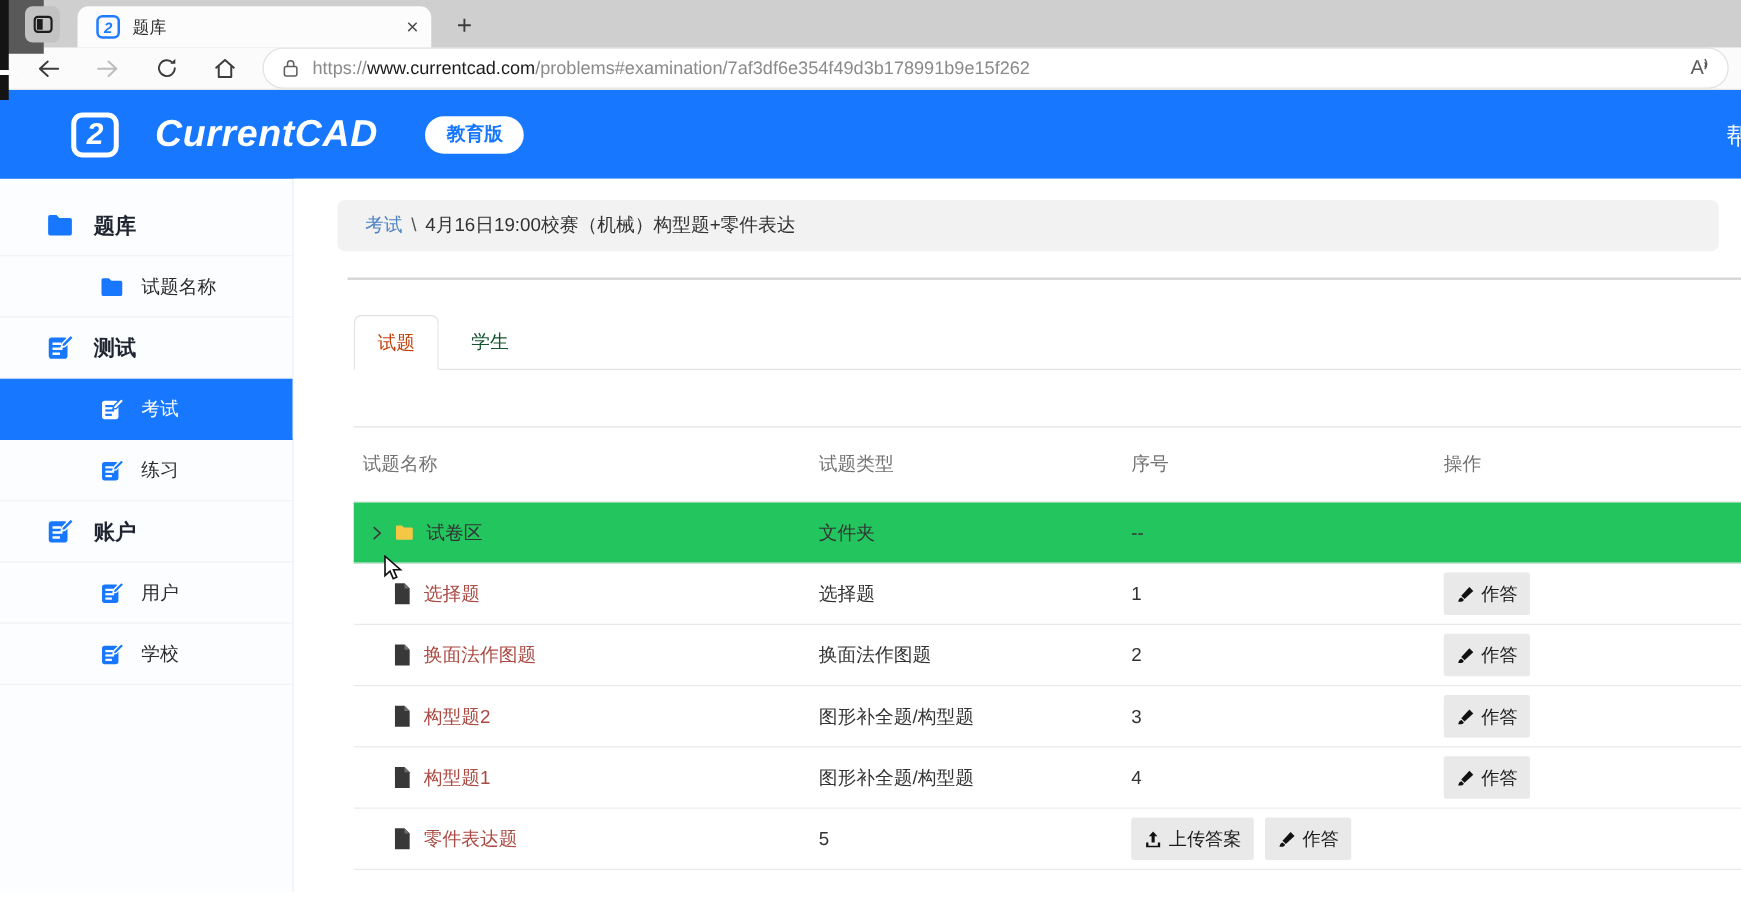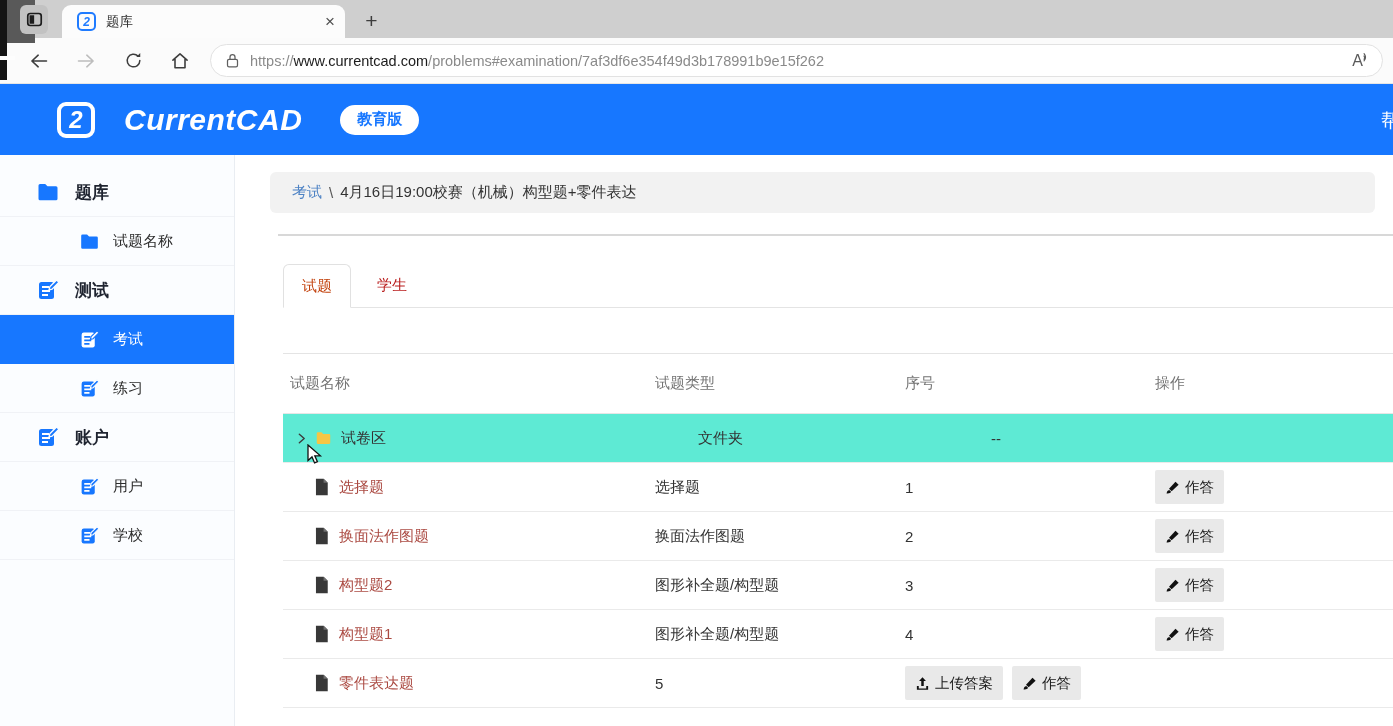--- a/index.html
+++ b/index.html
@@ -12,21 +12,21 @@
   .corner-dark { position:absolute; left:0; top:0; width:35px; height:43px; background:#595959; z-index:1; }
   .left-strip { position:absolute; left:0; top:0; width:7px; height:80px; background:#141414; z-index:5; }
   .left-strip .dash { position:absolute; left:0; top:56px; width:15px; height:4px; background:#fdfdfd; }
   .tabstack-btn { position:absolute; left:20px; top:5px; width:28px; height:29px; background:#c2c2c2; border:none; border-radius:6px; display:flex; align-items:center; justify-content:center; z-index:2; cursor:pointer; }
   .tab { position:absolute; left:62px; top:5px; width:283px; height:33px; background:#fcfcfc; border-radius:9px 9px 0 0; display:flex; align-items:center; padding:0 10px 0 15px; z-index:2; }
   .favicon { width:19px; height:19px; border:2px solid #1f7bff; border-radius:5px; color:#1f7bff; font-weight:800; font-style:italic; font-size:12px; display:flex; align-items:center; justify-content:center; }
   .tab-title { margin-left:10px; font-size:13.5px; color:#2f2f2f; flex:1; }
   .tab-close { border:none; background:none; font-size:17px; color:#4f4f4f; cursor:pointer; line-height:1; }
   .newtab-btn { position:absolute; left:358px; top:8px; width:27px; height:25px; border:none; background:none; font-size:21px; font-weight:300; color:#3d3d3d; cursor:pointer; line-height:1; }
 
-  .toolbar { height:46px; background:#fbfbfb; border-bottom:1px solid #e6e6e6; display:flex; align-items:center; padding:0 10px 0 22px;justify-content:space-between; }
+  .toolbar { height:34px; background:#fbfbfb; border-bottom:1px solid #e6e6e6; display:flex; align-items:center; padding:0 10px 0 22px;justify-content:space-between; }
   .nav-btn { width:34px; height:34px; border:none; background:none; display:flex; align-items:center; justify-content:center; margin-right:13px; cursor:pointer; }
   .addressbar { flex:1; height:33px; background:#ffffff; border:1px solid #e2e2e2; border-radius:17px; display:flex; align-items:center; padding:0 12px 0 14px; }
   .url { margin-left:10px; font-size:14.5px; color:#8a8a8a; white-space:nowrap; overflow:hidden; }
   .url .host { color:#1b1b1b; }
   .readaloud { margin-left:auto; border:none; background:none; display:flex; align-items:flex-start; color:#5a5a5a; font-size:16px; cursor:pointer; }
 
   
   .appheader { position:relative; height:71px; background:#1777ff; display:flex; align-items:center; padding-left:57px; }
   .logo-mark { width:38px; height:36px; border:4px solid #fff; border-radius:9px; color:#fff; font-weight:800; font-style:italic; font-size:24px; display:flex; align-items:center; justify-content:center; }
   .brand { margin-left:29px; color:#fff; font-size:30px; font-weight:700; font-style:italic; letter-spacing:.5px; }
@@ -46,30 +46,30 @@
 
   .main { flex:1; position:relative; background:#fff; overflow:hidden; }
   .crumb-bar { margin:17px 18px 0 35px; height:41px; background:#f2f2f2; border-radius:6px; display:flex; align-items:center; padding-left:22px; font-size:15px; }
   .crumb-root { color:#4d82c4; cursor:pointer; }
   .crumb-sep { color:#555; margin:0 7px; }
   .crumb-current { color:#333; }
   .divider { margin:21px 0 0 43px; height:2px; background:#d8d8d8; }
 
   .tabs { margin:27px 0 0 48px; display:flex; align-items:flex-end; border-bottom:1px solid #e4e4e4; height:45px; }
   .tab-card { width:68px; height:44px; background:#fff; border:1px solid #e1e1e1; border-bottom:1px solid #fff; border-radius:6px 6px 0 0; margin-bottom:-1px; display:flex; align-items:center; justify-content:center; font-size:15px; color:#c2410c; cursor:pointer; }
-  .tab-link { padding:0 26px; height:44px; display:flex; align-items:center; font-size:15px; color:#b91c1c; cursor:pointer; }
+  .tab-link { padding:0 26px; height:44px; display:flex; align-items:center; font-size:15px; color:#14532d; cursor:pointer; }
 
   .qtable { margin:45px 0 0 48px; border-top:1px solid #e4e4e4; font-size:15px; }
   .thead { display:flex; align-items:center; height:60px; border-bottom:1px solid #e6e6e6; color:#737373;justify-content:center; }
   .col-name { width:372px; padding-left:7px; display:flex; align-items:center; }
   .col-type { width:250px; }
   .col-index { width:250px; }
   .col-action { flex:1; display:flex; align-items:center; }
   .trow { display:flex; align-items:center; height:49px; border-bottom:1px solid #eaeaea; color:#333; }
-  .trow.folder-row { background:#5eead4;gap:43px; }
+  .trow.folder-row { background:#22c55e; }
   .chevron { width:13px; height:13px; margin:0 7px 0 5px; flex:none; }
   .rowicon { width:17px; height:18px; margin-right:9px; flex:none; }
   .file-indent { margin-left:23px; }
   .qlink { color:#ab4a42; cursor:pointer; }
   .action-btn { height:34px; background:#e9e9e9; border:none; border-radius:2px; padding:0 10px; margin-right:9px; display:inline-flex; align-items:center; gap:5px; font-size:14.5px; color:#1b1b1b; font-family:inherit; cursor:pointer; }
   .action-btn svg { width:15px; height:15px; }
 
   .cursor-ghost { position:absolute; left:306px; top:444px; width:20px; height:22px; z-index:50; pointer-events:none; }
 </style>
 </head>

